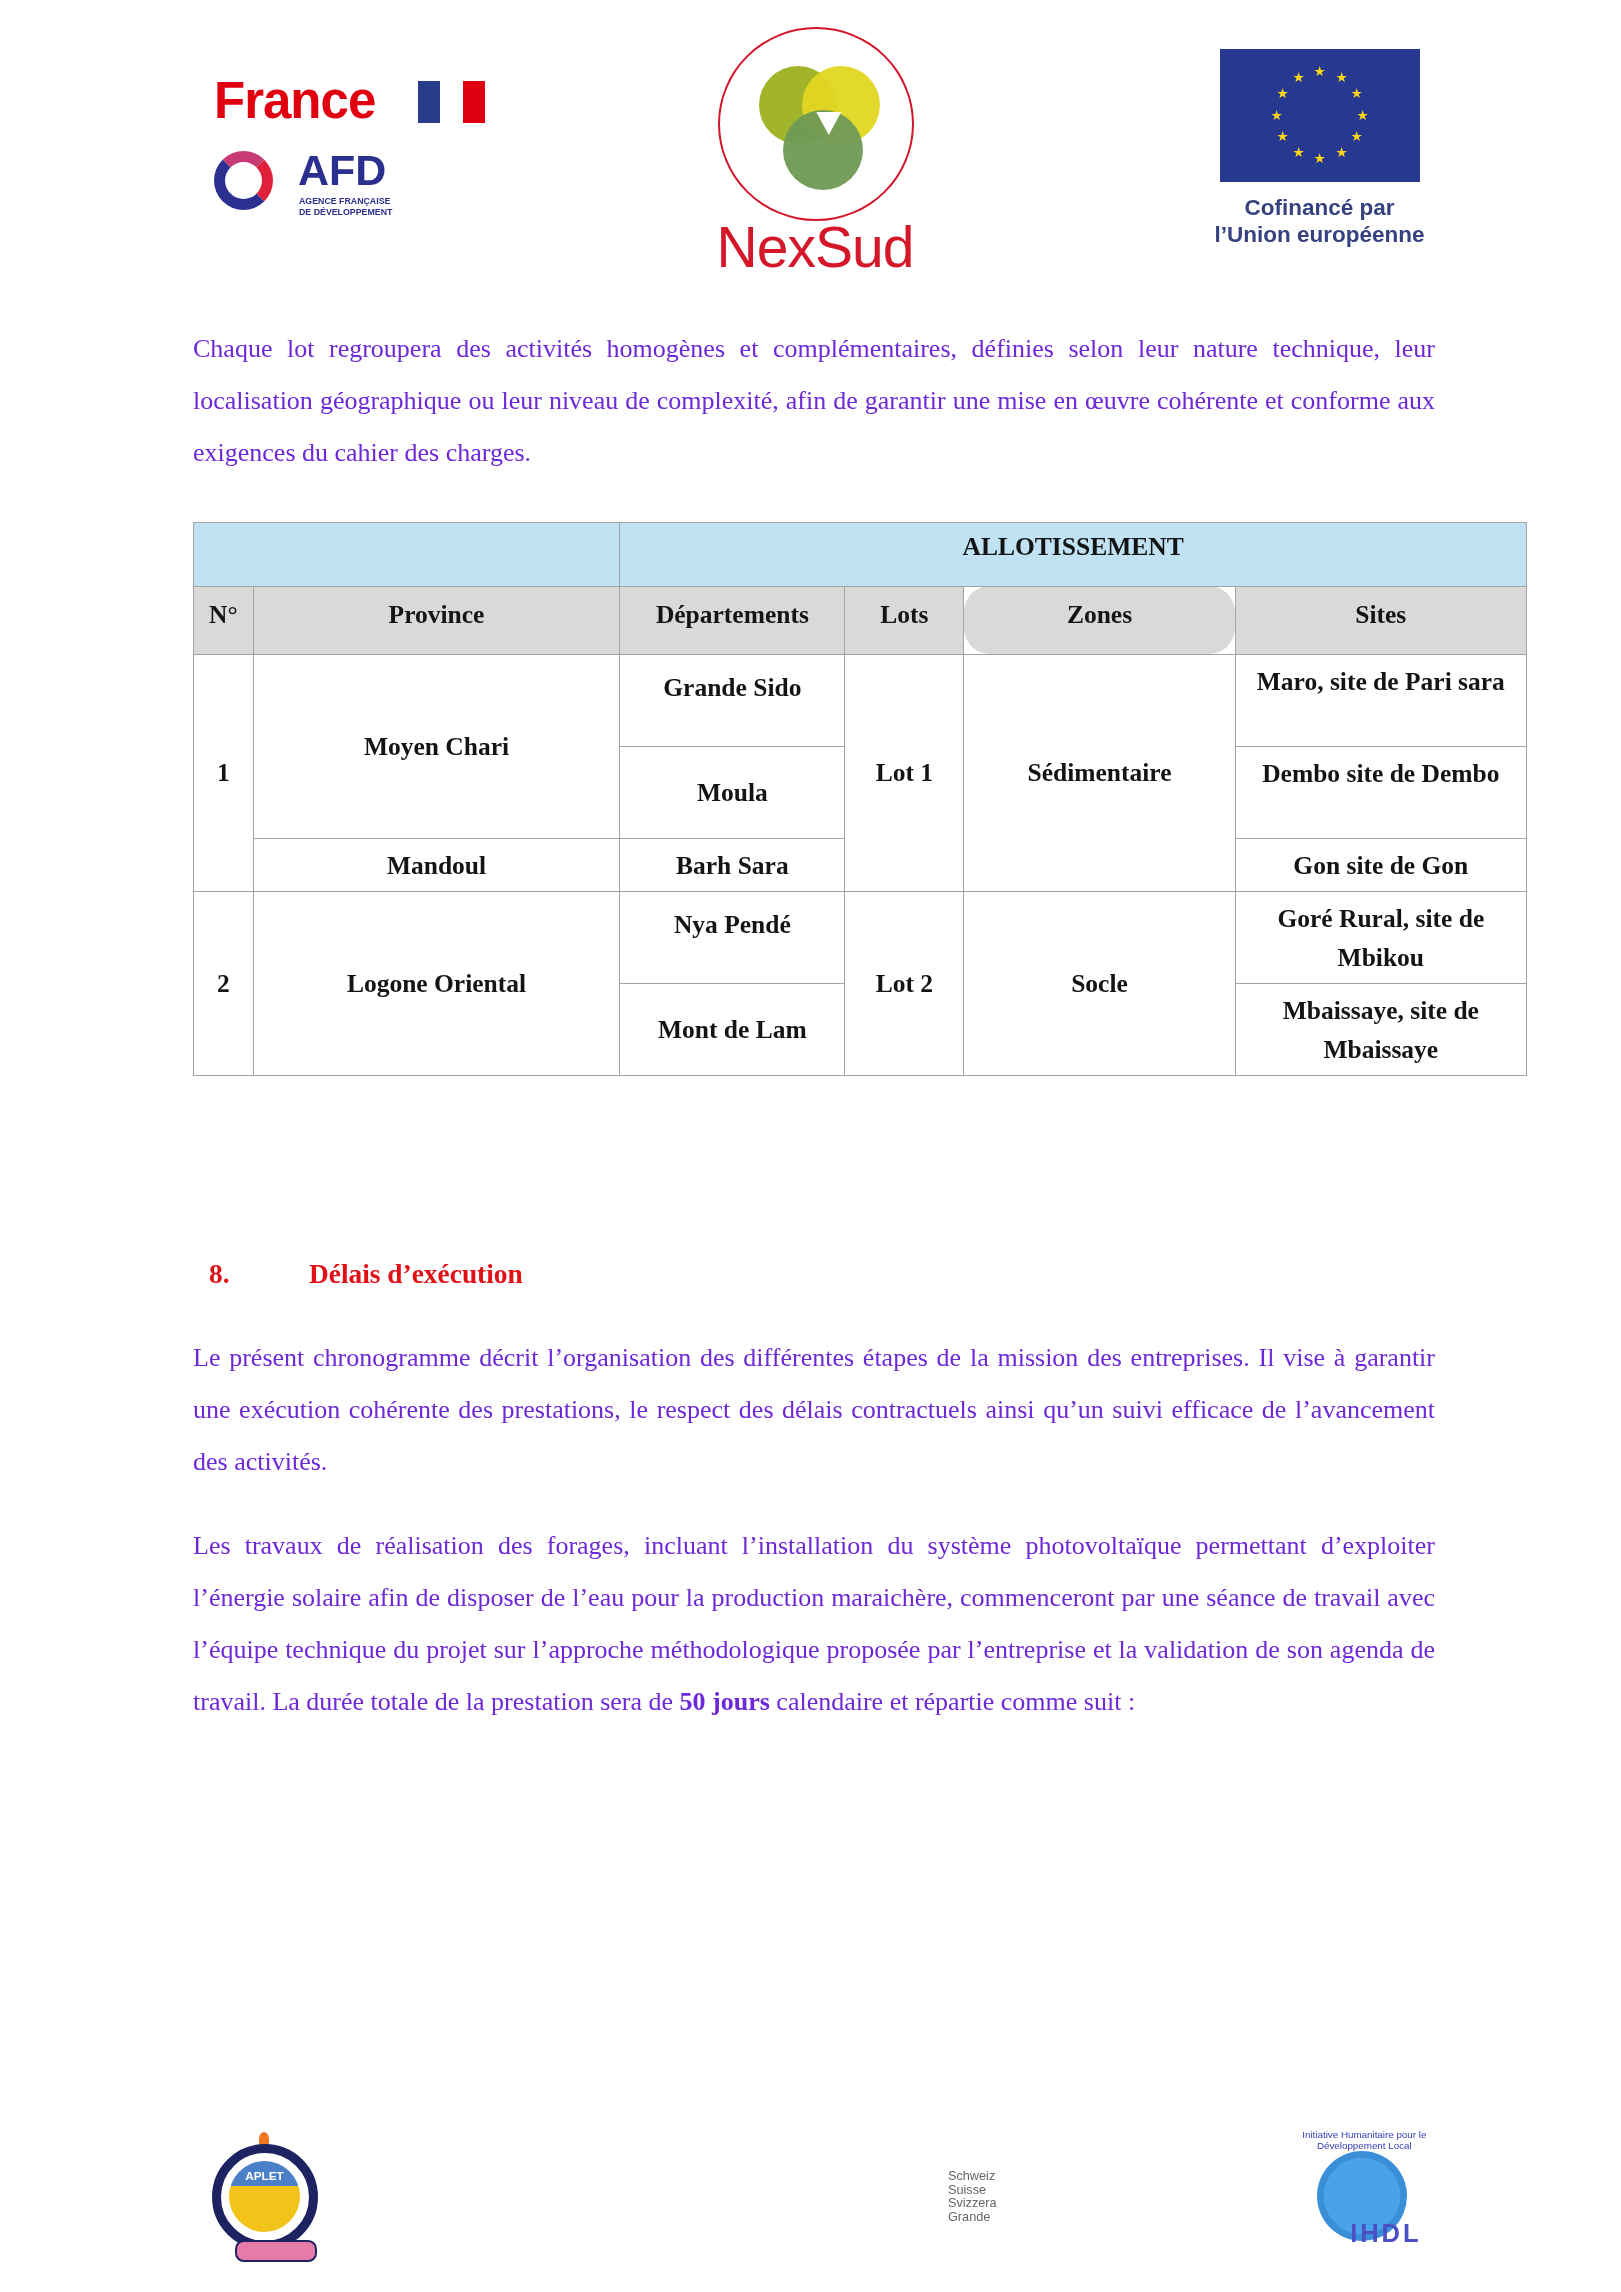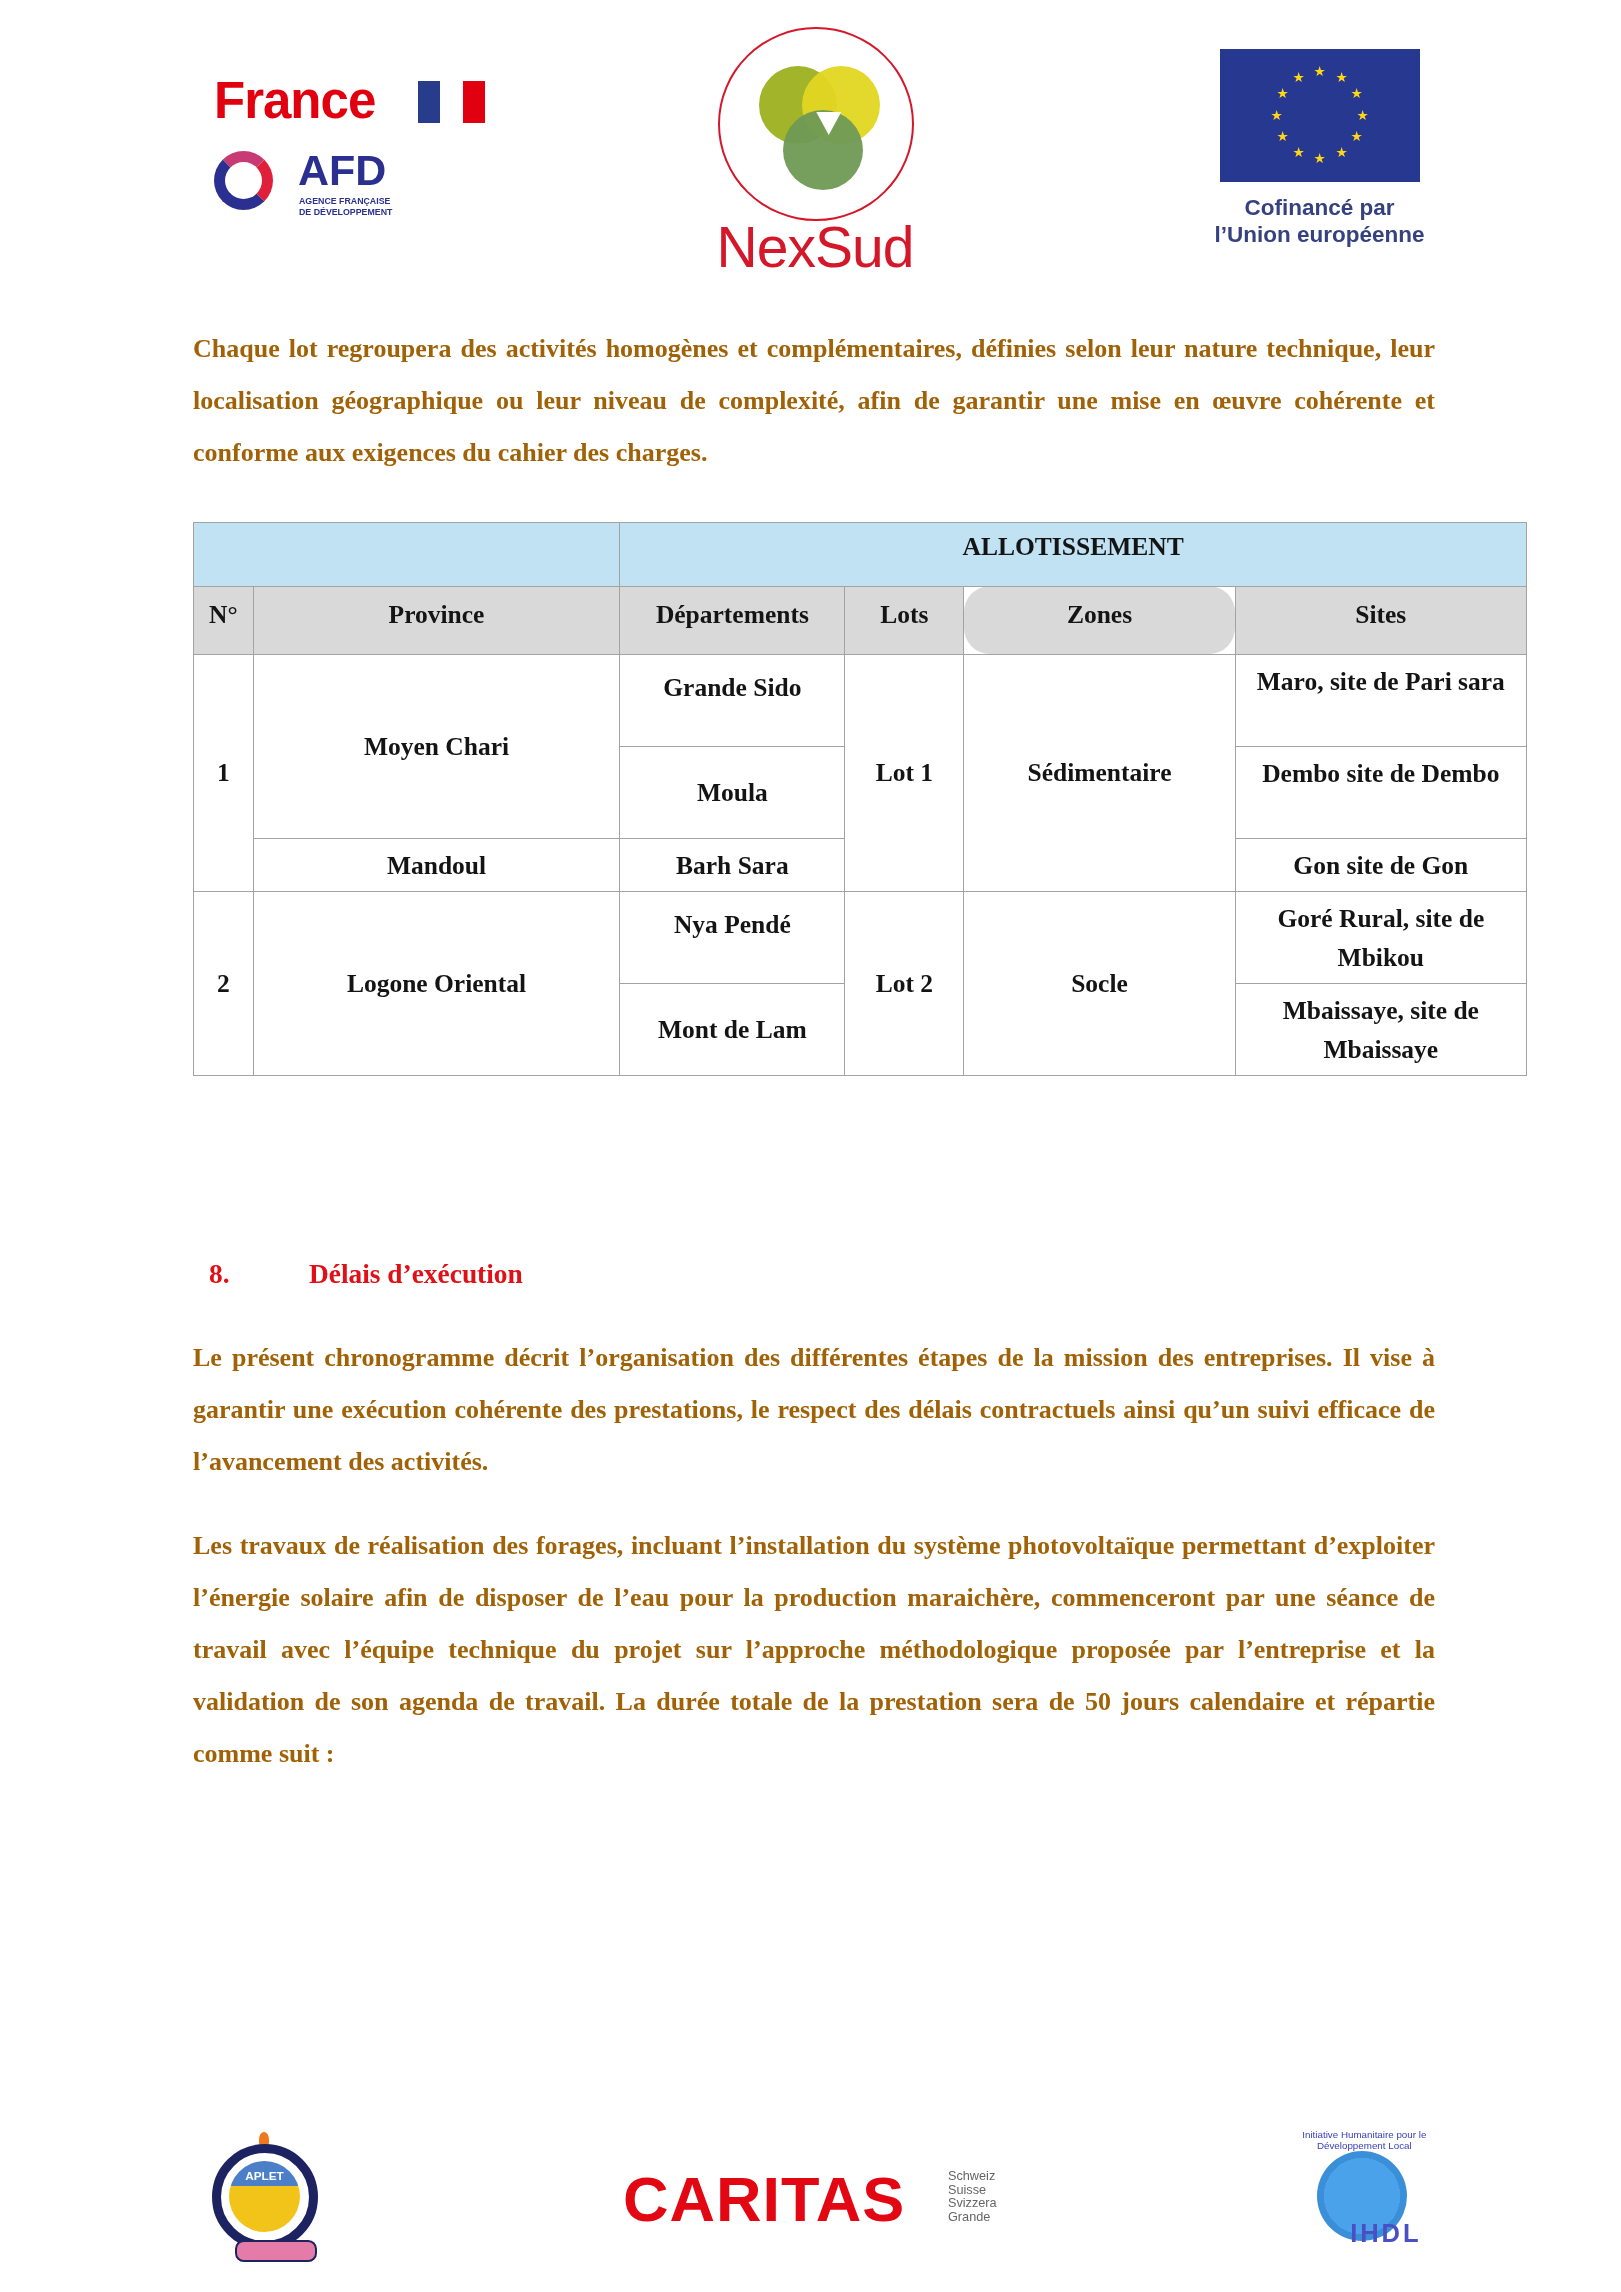--- a/index.html
+++ b/index.html
@@ -33,21 +33,21 @@
 
   .eu-logo { left: 1194px; top: 43px; width: 245px; height: 216px; }
   .eu-flag { position: absolute; left: 25.5px; top: 5.9px; width: 200px; height: 133px; background: #26388f; }
   .eu-star { position: absolute; width: 11.8px; height: 11.8px; color: #ffd617; font-size: 13.7px; line-height: 11.8px; text-align: center;
              font-family: "DejaVu Sans", sans-serif; }
   .eu-text { position: absolute; left: 0; top: 151px; width: 251px; text-align: center;
              font-family: "Liberation Sans", "DejaVu Sans", sans-serif; font-weight: bold; font-size: 22.5px; color: #36417f; line-height: 27.4px; }
 
   
   .para { position: absolute; left: 193px; width: 1242px; font-size: 26px; line-height: 52px; text-align: justify;
-          text-align-last: left; margin: 0; color: #a16207; font-weight: bold; }
+          text-align-last: left; margin: 0; color: #6d28d9; }
   .p1 { top: 323px; }
   .p2 { top: 1332px; }
   .p3 { top: 1520px; }
   .heading { position: absolute; left: 193px; top: 1253px; font-size: 27.4px; font-weight: bold; color: #e10f16; line-height: 43px; margin-left: 16px; }
   .heading .num { display: inline-block; width: 100px; }
 
   
   table.allot { position: absolute; left: 193px; top: 522px; border-collapse: collapse; width: 1334px;
                 font-family: "Liberation Serif", "DejaVu Serif", serif; font-weight: bold; font-size: 25.5px; color: #141414; }
   table.allot td { border: 1px solid #a3a3a3; text-align: center; vertical-align: top; padding: 7.8px 7.8px 0 7.8px; line-height: 39px; }
@@ -193,21 +193,20 @@
 
 <div class="logo aplet-logo">
   <div class="aplet-flame"></div>
   <div class="aplet-outer"></div>
   <div class="aplet-inner"></div>
   <div class="aplet-word">APLET</div>
   <div class="aplet-ribbon"></div>
 </div>
 
 <div class="logo caritas-logo">
-  <div class="caritas-word">CARITAS</div>
   <div class="caritas-langs">
     <div>Schweiz</div>
     <div>Suisse</div>
     <div>Svizzera</div>
     <div>Grande</div>
   </div>
 </div>
 
 <div class="logo ihdl-logo">
   <div class="ihdl-arc">Initiative Humanitaire pour le Développement Local</div>

